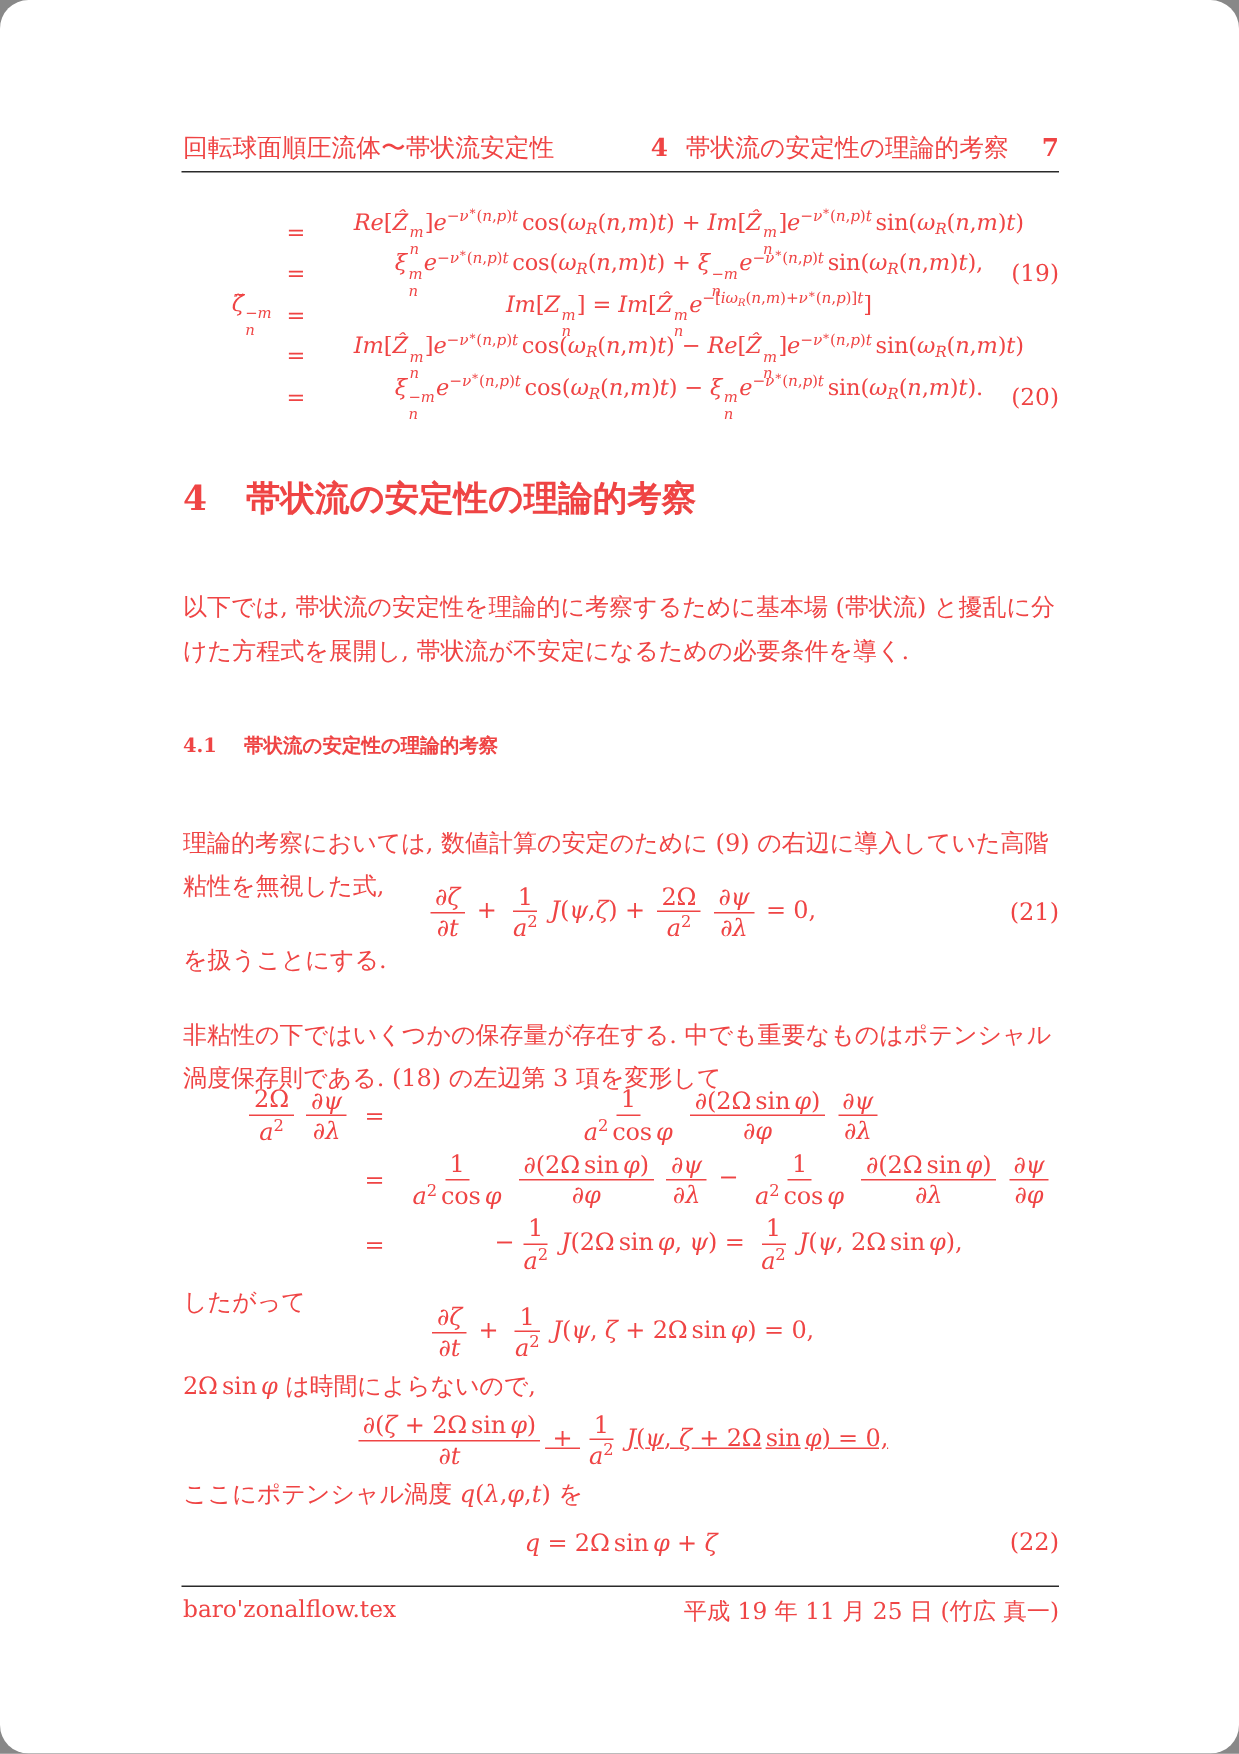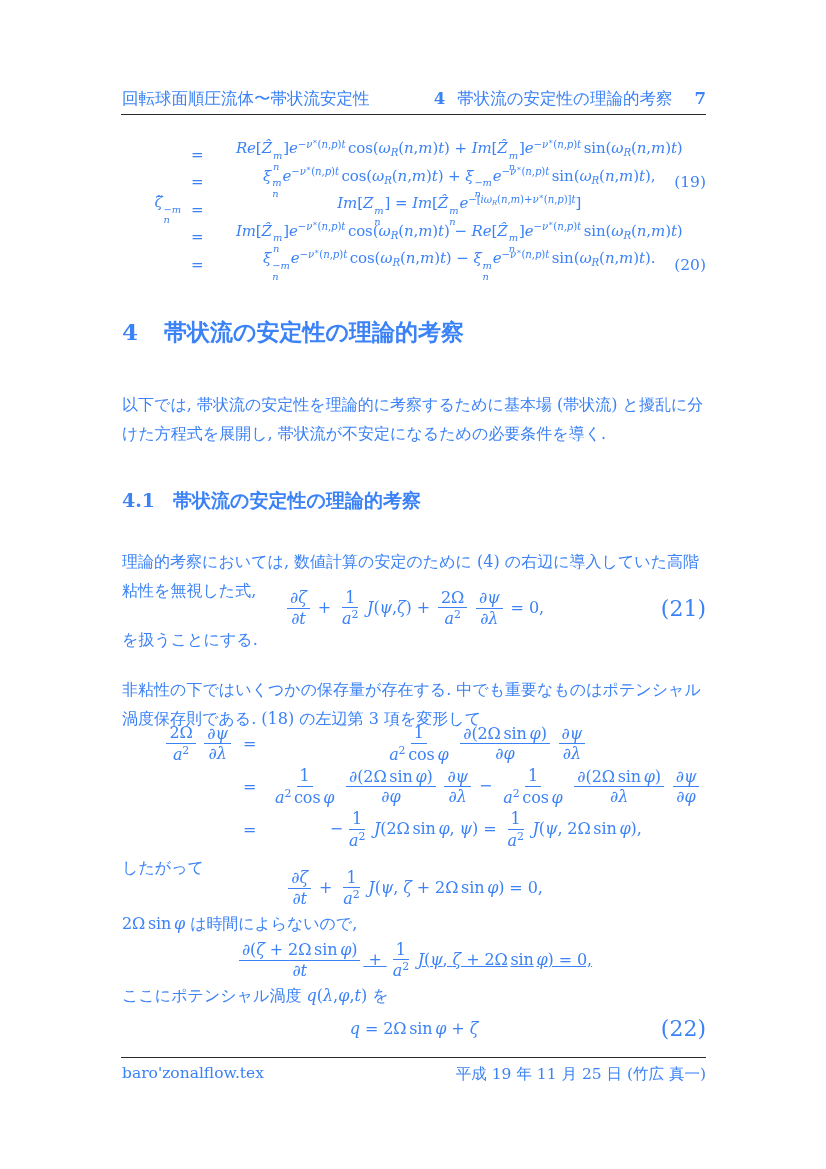--- a/index.html
+++ b/index.html
@@ -1,31 +1,31 @@
 <!DOCTYPE html>
 <html><head>
 <meta charset="utf-8">
 <style>
   html,body{margin:0;padding:0;background:#888;}
-  .page{position:relative;width:826px;height:1169px;background:#ffffff;color:#3b82f6;overflow:hidden;
-        font-family:"DejaVu Serif","Liberation Serif",serif;}
+  .page{position:relative;width:826px;height:1169px;background:#ffffff;color:#ef4444;overflow:hidden;
+        font-family:"DejaVu Serif","Liberation Serif",serif;border-radius:19px;}
   .rule{position:absolute;left:121px;width:585px;height:1px;background:#2a2a2a;}
   .header-rule{top:114px;}
   .footer-rule{top:1057px;}
 
   .header{position:absolute;left:122px;top:88px;width:584px;display:flex;justify-content:space-between;
           align-items:baseline;font-size:16.5px;font-family:"DejaVu Sans","Liberation Sans",sans-serif;font-weight:500;}
   .h-right{display:flex;align-items:baseline;}
   .h-num{font-family:"DejaVu Serif",serif;font-weight:bold;margin-right:12px;}
   .h-page{font-family:"DejaVu Serif",serif;font-weight:bold;margin-left:22px;}
 
   .sec{position:absolute;left:122px;top:317px;margin:0;font-size:23px;font-weight:bold;
        font-family:"DejaVu Sans","Liberation Sans",sans-serif;display:flex;align-items:baseline;}
   .sec .sec-num{font-family:"DejaVu Serif",serif;margin-right:26px;}
-  .subsec{position:absolute;left:122px;top:488px;margin:0;font-size:19px;font-weight:bold;
+  .subsec{position:absolute;left:122px;top:488px;margin:0;font-size:13px;font-weight:bold;
        font-family:"DejaVu Sans","Liberation Sans",sans-serif;display:flex;align-items:baseline;}
   .subsec .sec-num{font-family:"DejaVu Serif",serif;margin-right:18px;}
 
   .para{position:absolute;left:122px;width:586px;margin:0;font-size:16px;line-height:29px;}
   .p1{top:390px;}
   .p2{top:547px;}
   .p3{top:630px;line-height:20px;}
   .p4{top:675px;}
   .p5{top:858px;line-height:20px;}
   .p6{top:913px;line-height:22px;}
@@ -46,21 +46,21 @@
   .fr .fn{display:block;padding:0 3px;border-bottom:1px solid currentColor;}
   .fr .fd{display:block;padding:0 3px;}
   .sp{display:inline-block;width:.17em;}
 
   .eqnarray{position:absolute;}
   .eqrow{display:flex;align-items:center;position:relative;}
   .eq-lhs{text-align:right;}
   .eq-rel{padding:0 9px;}
   .eq-rhs{flex:1;text-align:center;}
   .eq-num{position:absolute;right:0;top:50%;transform:translateY(-50%);
-          font-family:"DejaVu Serif",serif;font-size:22px;}
+          font-family:"DejaVu Serif",serif;font-size:16px;}
   .eq-block1{left:130px;top:141px;width:576px;}
   .eq-block1 .eqrow{height:27.5px;}
   .eq-block1 .eq-lhs{width:52px;}
   .eq-block1 .math{font-size:15px;}
   .eq-block1 .eq-num{font-size:15.5px;}
   .eq-block2{left:122px;top:722px;width:584px;}
   .eq-block2 .eqrow{height:43px;}
   .eq-block2 .eq-lhs{width:112px;}
 
   .displayeq{position:absolute;left:122px;width:584px;display:flex;justify-content:center;align-items:center;}
@@ -158,21 +158,21 @@
     <span class="sec-title">帯状流の安定性の理論的考察</span>
   </h1>
 
   <p class="para p1">以下では, 帯状流の安定性を理論的に考察するために基本場 (帯状流) と擾乱に分けた方程式を展開し, 帯状流が不安定になるための必要条件を導く.</p>
 
   <h2 class="subsec">
     <span class="sec-num">4.1</span>
     <span class="sec-title">帯状流の安定性の理論的考察</span>
   </h2>
 
-  <p class="para p2">理論的考察においては, 数値計算の安定のために (4) の右辺に導入していた高階粘性を無視した式,</p>
+  <p class="para p2">理論的考察においては, 数値計算の安定のために (9) の右辺に導入していた高階粘性を無視した式,</p>
 
   <div class="displayeq eq21">
     <span class="math"><span class="fr">
           <span class="fn"><span>∂</span><span class="it">ζ</span></span>
           <span class="fd"><span>∂</span><span class="it">t</span></span>
         </span><span> + </span><span class="fr">
           <span class="fn"><span>1</span></span>
           <span class="fd"><span class="it">a</span><span class="sup"><span>2</span></span></span>
         </span><span class="sp"></span><span class="it">J</span><span>(</span><span class="it">ψ</span><span>,</span><span class="it">ζ</span><span>) + </span><span class="fr">
           <span class="fn"><span>2Ω</span></span>

